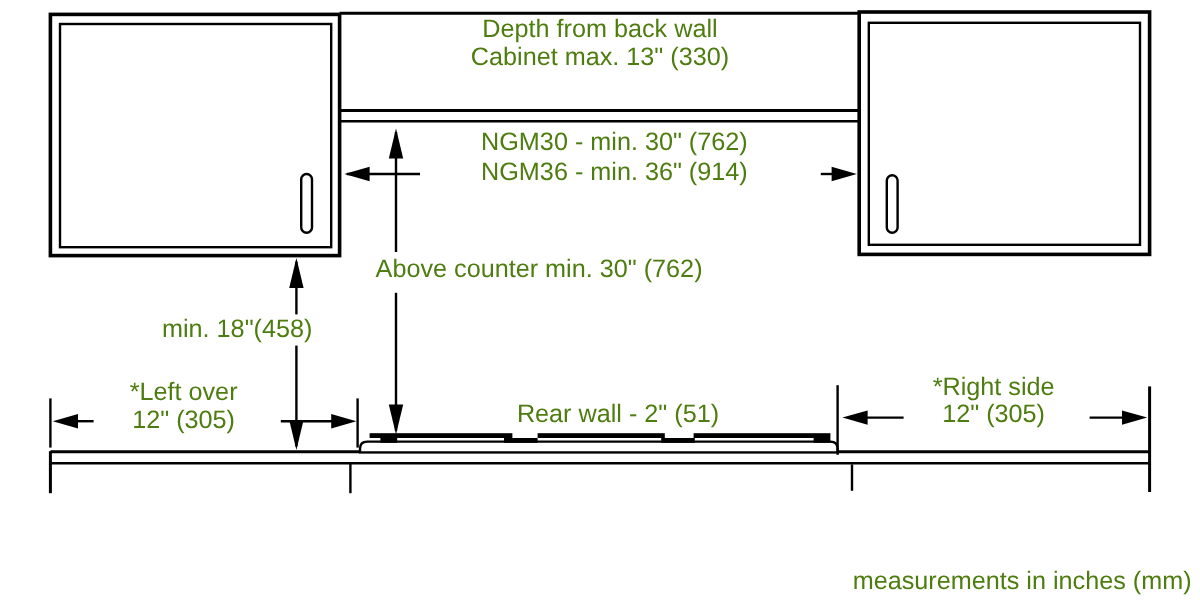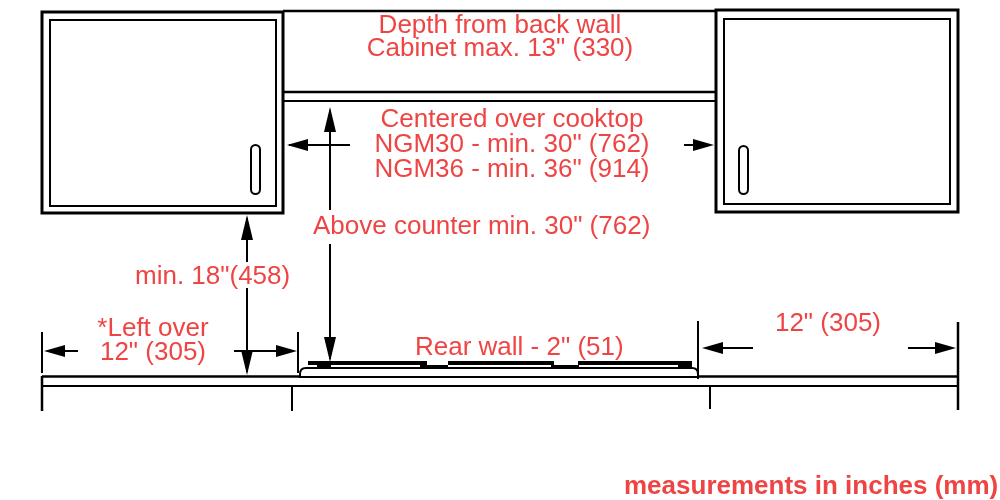--- a/index.html
+++ b/index.html
@@ -16,24 +16,24 @@
     color: #000000;
     overflow: hidden;
   }
   .stage svg {
     position: absolute;
     left: 0;
     top: 0;
   }
   .label {
     position: absolute;
-    font-size: 26px;
+    font-size: 21px;
     line-height: 24px;
     white-space: nowrap;
-    color: #ef4444;
+    color: #4d7c0f;
   }
   .label.center { text-align: center; }
   .label.right  { text-align: right; }
   .label.masked { background: #ffffff; }
 </style>
 </head>
 <body>
 
 <div class="stage">
 
@@ -112,37 +112,37 @@
       <line x1="698" y1="321" x2="698" y2="379" stroke-width="2"></line>
     </g>
   </svg>
 
   <div class="label center" style="left:330px; top:13px; width:340px; line-height:23px;">
     <div>Depth from back wall</div>
     <div>Cabinet max. 13" (330)</div>
   </div>
 
   <div class="label center" style="left:362px; top:106px; width:300px; line-height:25px;">
-    <div>Centered over cooktop</div>
     <div>NGM30 - min. 30" (762)</div>
     <div>NGM36 - min. 36" (914)</div>
   </div>
 
   <div class="label masked" style="left:309px; top:210px; line-height:26px; padding:2px 6px 6px 4px;">
     <div>Above counter min. 30" (762)</div>
   </div>
 
   <div class="label masked" style="left:131px; top:262px; padding:1px 4px;">min. 18"(458)</div>
 
   <div class="label center" style="left:83px; top:315px; width:140px;">
     <div>*Left over</div>
     <div>12" (305)</div>
   </div>
 
   <div class="label center" style="left:415px; top:334px; width:200px;">Rear wall - 2" (51)</div>
 
   <div class="label center" style="left:758px; top:311px; width:140px; line-height:23px;">
+    <div>*Right side</div>
     <div>12" (305)</div>
   </div>
 
-  <div class="label right" style="left:624px; top:473px; width:350px;font-weight:bold;">measurements in inches (mm)</div>
+  <div class="label right" style="left:643px; top:473px; width:350px;">measurements in inches (mm)</div>
 
 </div>
 
 </body></html>

